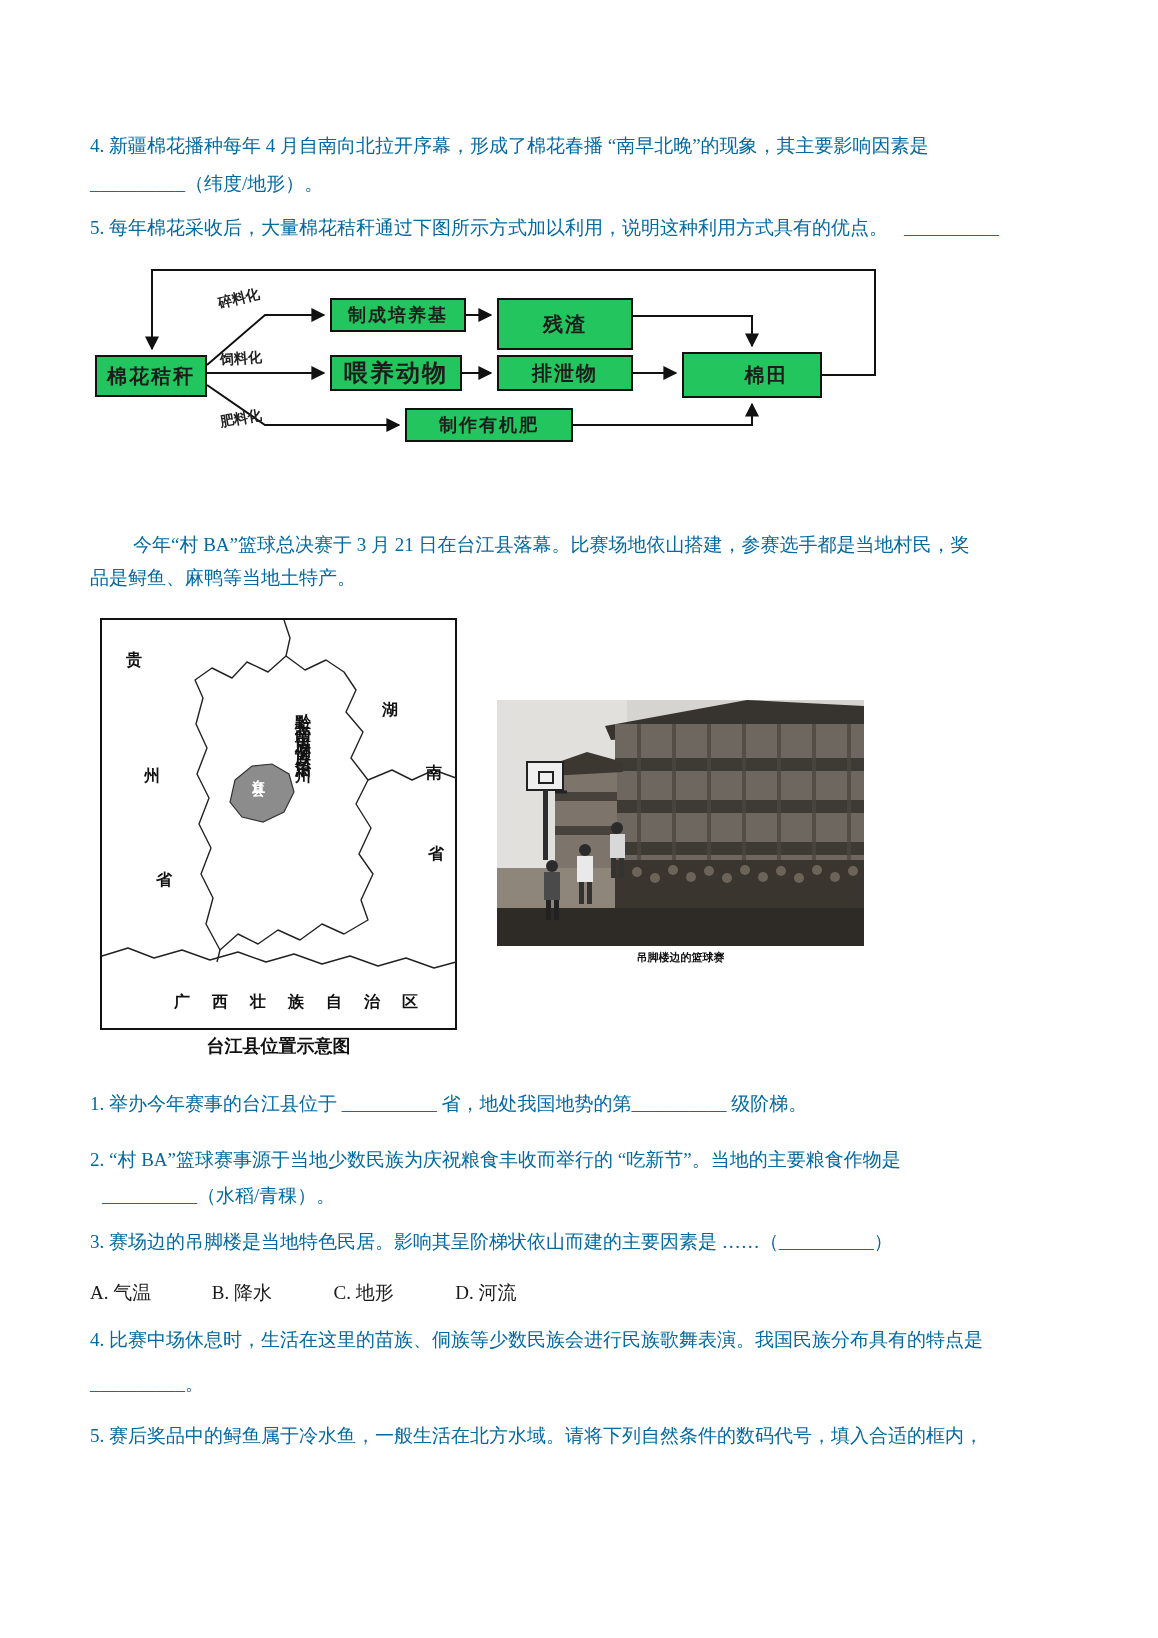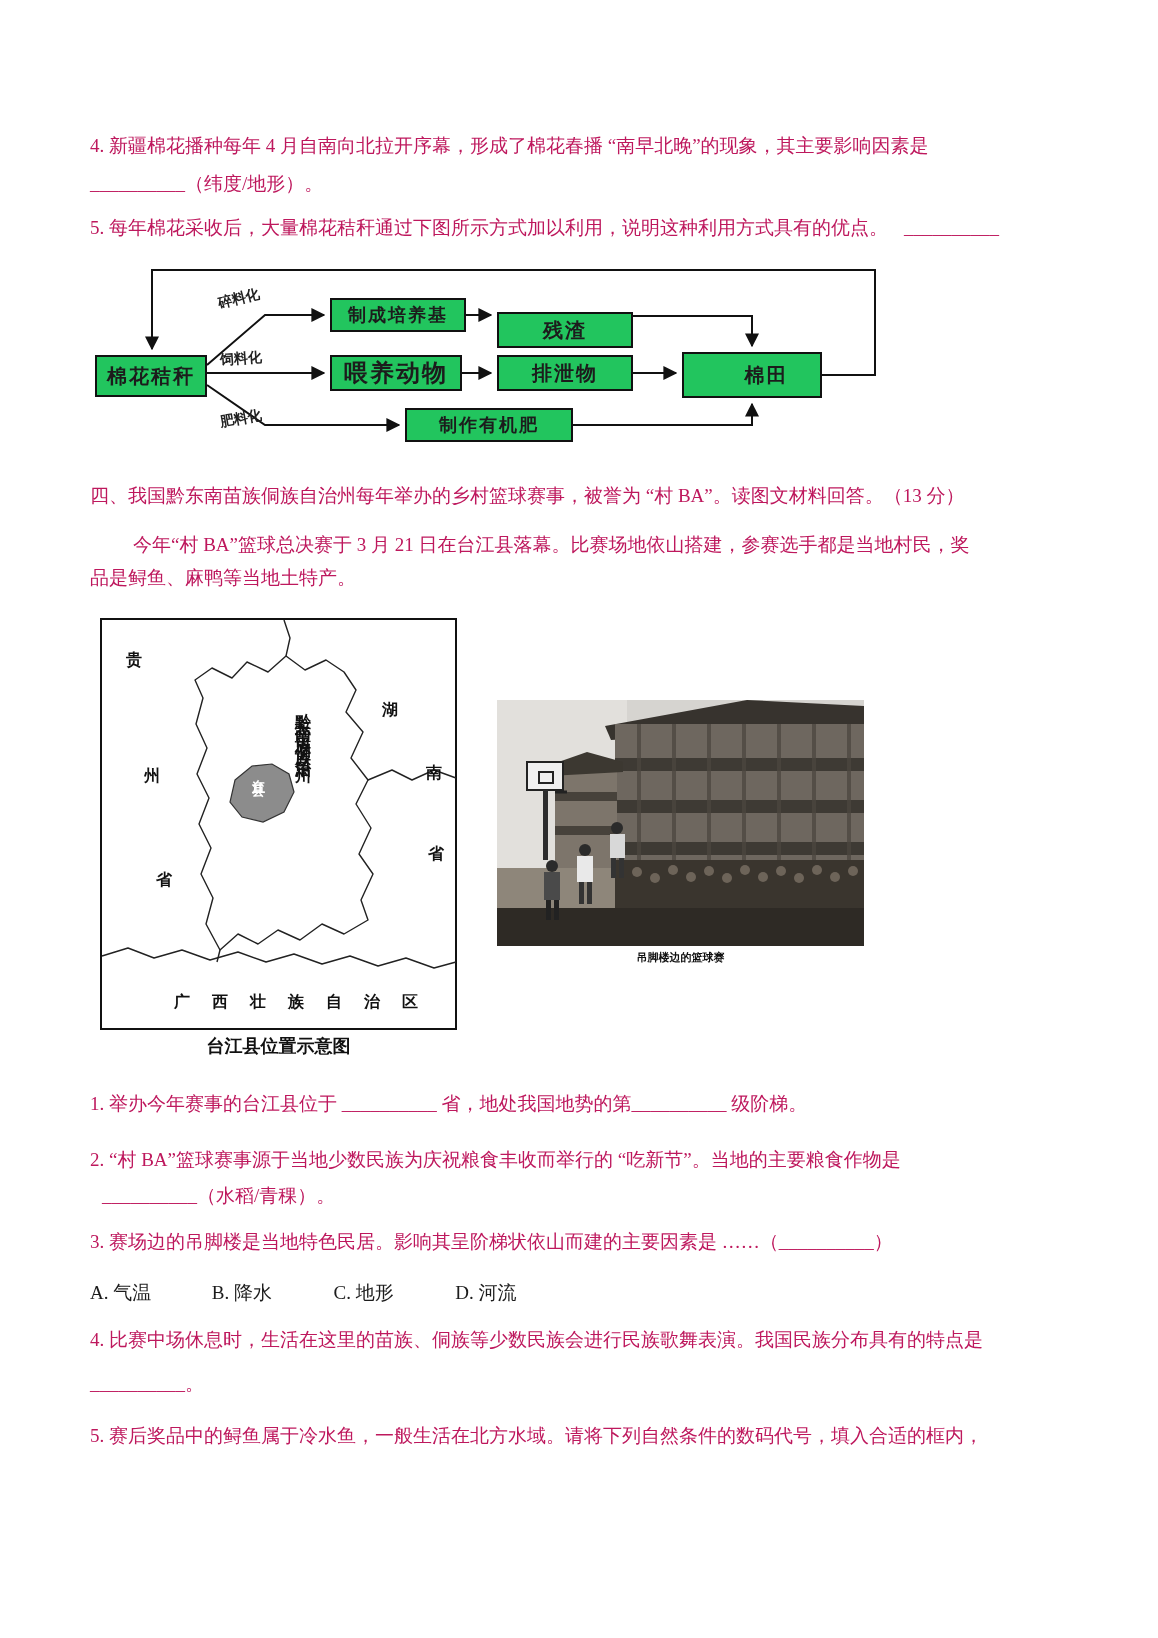--- a/index.html
+++ b/index.html
@@ -10,21 +10,21 @@
     background:#ffffff;
     font-family:"Liberation Serif","DejaVu Serif",serif;
     color:#1c1c1c;
     overflow:hidden;
   }
   .line{
     position:absolute;
     white-space:nowrap;
     font-size:19px;
     line-height:1.45;
-    color:#be185d;
+    color:#0369a1;
   }
   .blank-inline{margin-left:16px;}
   
   .flowchart{position:absolute;left:90px;top:260px;width:910px;height:200px;}
   .flowchart svg{position:absolute;left:0;top:0;}
   .fc-box{
     position:absolute;
     box-sizing:border-box;
     border:2px solid #111;
     background:#22c55e;
@@ -103,31 +103,30 @@
         <path d="M376,55 L401,55" marker-end="url(#arr)"></path>
         <path d="M372,113 L401,113" marker-end="url(#arr)"></path>
         <path d="M543,113 L586,113" marker-end="url(#arr)"></path>
         <path d="M543,56 L662,56 L662,86" marker-end="url(#arr)"></path>
         <path d="M459,165 L662,165 L662,144" marker-end="url(#arr)"></path>
         <path d="M732,115 L785,115 L785,10 L62,10 L62,89" marker-end="url(#arr)"></path>
       </g>
     </svg>
     <div class="fc-box" style="left:5px;top:95px;width:112px;height:42px;">棉花秸秆</div>
     <div class="fc-box" style="left:240px;top:38px;width:136px;height:34px;font-size:18px;">制成培养基</div>
-    <div class="fc-box" style="left:407px;top:52px;width:136px;height:36px;">残渣</div>
+    <div class="fc-box" style="left:407px;top:38px;width:136px;height:52px;">残渣</div>
     <div class="fc-box" style="left:240px;top:95px;width:132px;height:36px;font-size:24px;">喂养动物</div>
     <div class="fc-box" style="left:407px;top:95px;width:136px;height:36px;">排泄物</div>
     <div class="fc-box" style="left:592px;top:92px;width:140px;height:46px;padding-left:29px;">棉田</div>
     <div class="fc-box" style="left:315px;top:148px;width:168px;height:34px;font-size:18px;">制作有机肥</div>
     <div class="fc-label" style="left:128px;top:30px;transform:rotate(-14deg);">碎料化</div>
     <div class="fc-label" style="left:130px;top:90px;transform:rotate(-4deg);">饲料化</div>
     <div class="fc-label" style="left:130px;top:150px;transform:rotate(-10deg);">肥料化</div>
   </div>
 
-  <div class="line" style="left:90px;top:482px;">四、我国黔东南苗族侗族自治州每年举办的乡村篮球赛事，被誉为 “村 BA”。读图文材料回答。（13 分）</div>
   <div class="line" style="left:133px;top:531px;">今年“村 BA”篮球总决赛于 3 月 21 日在台江县落幕。比赛场地依山搭建，参赛选手都是当地村民，奖</div>
   <div class="line" style="left:90px;top:564px;">品是鲟鱼、麻鸭等当地土特产。</div>
 
   <div class="map-figure">
     <svg width="357" height="412" viewBox="0 0 357 412">
       <rect x="1" y="1" width="355" height="410" fill="#ffffff" stroke="#111" stroke-width="2"></rect>
       <g fill="none" stroke="#222" stroke-width="1.4" stroke-linejoin="round">
         <path d="M95,62 L112,50 L132,60 L147,44 L168,54 L186,38 L205,52 L226,42 L244,54 L256,72 L246,94 L263,114 L251,140 L268,162 L256,186 L271,210 L259,236 L273,256 L261,282 L268,302 L244,316 L222,306 L200,322 L178,312 L158,326 L138,316 L120,332 L106,306 L113,280 L101,256 L111,230 L99,206 L109,180 L97,156 L107,130 L96,106 L103,80 Z"></path>
         <path d="M186,38 L190,20 L184,2"></path>
         <path d="M268,162 L292,152 L312,162 L334,152 L356,160"></path>

